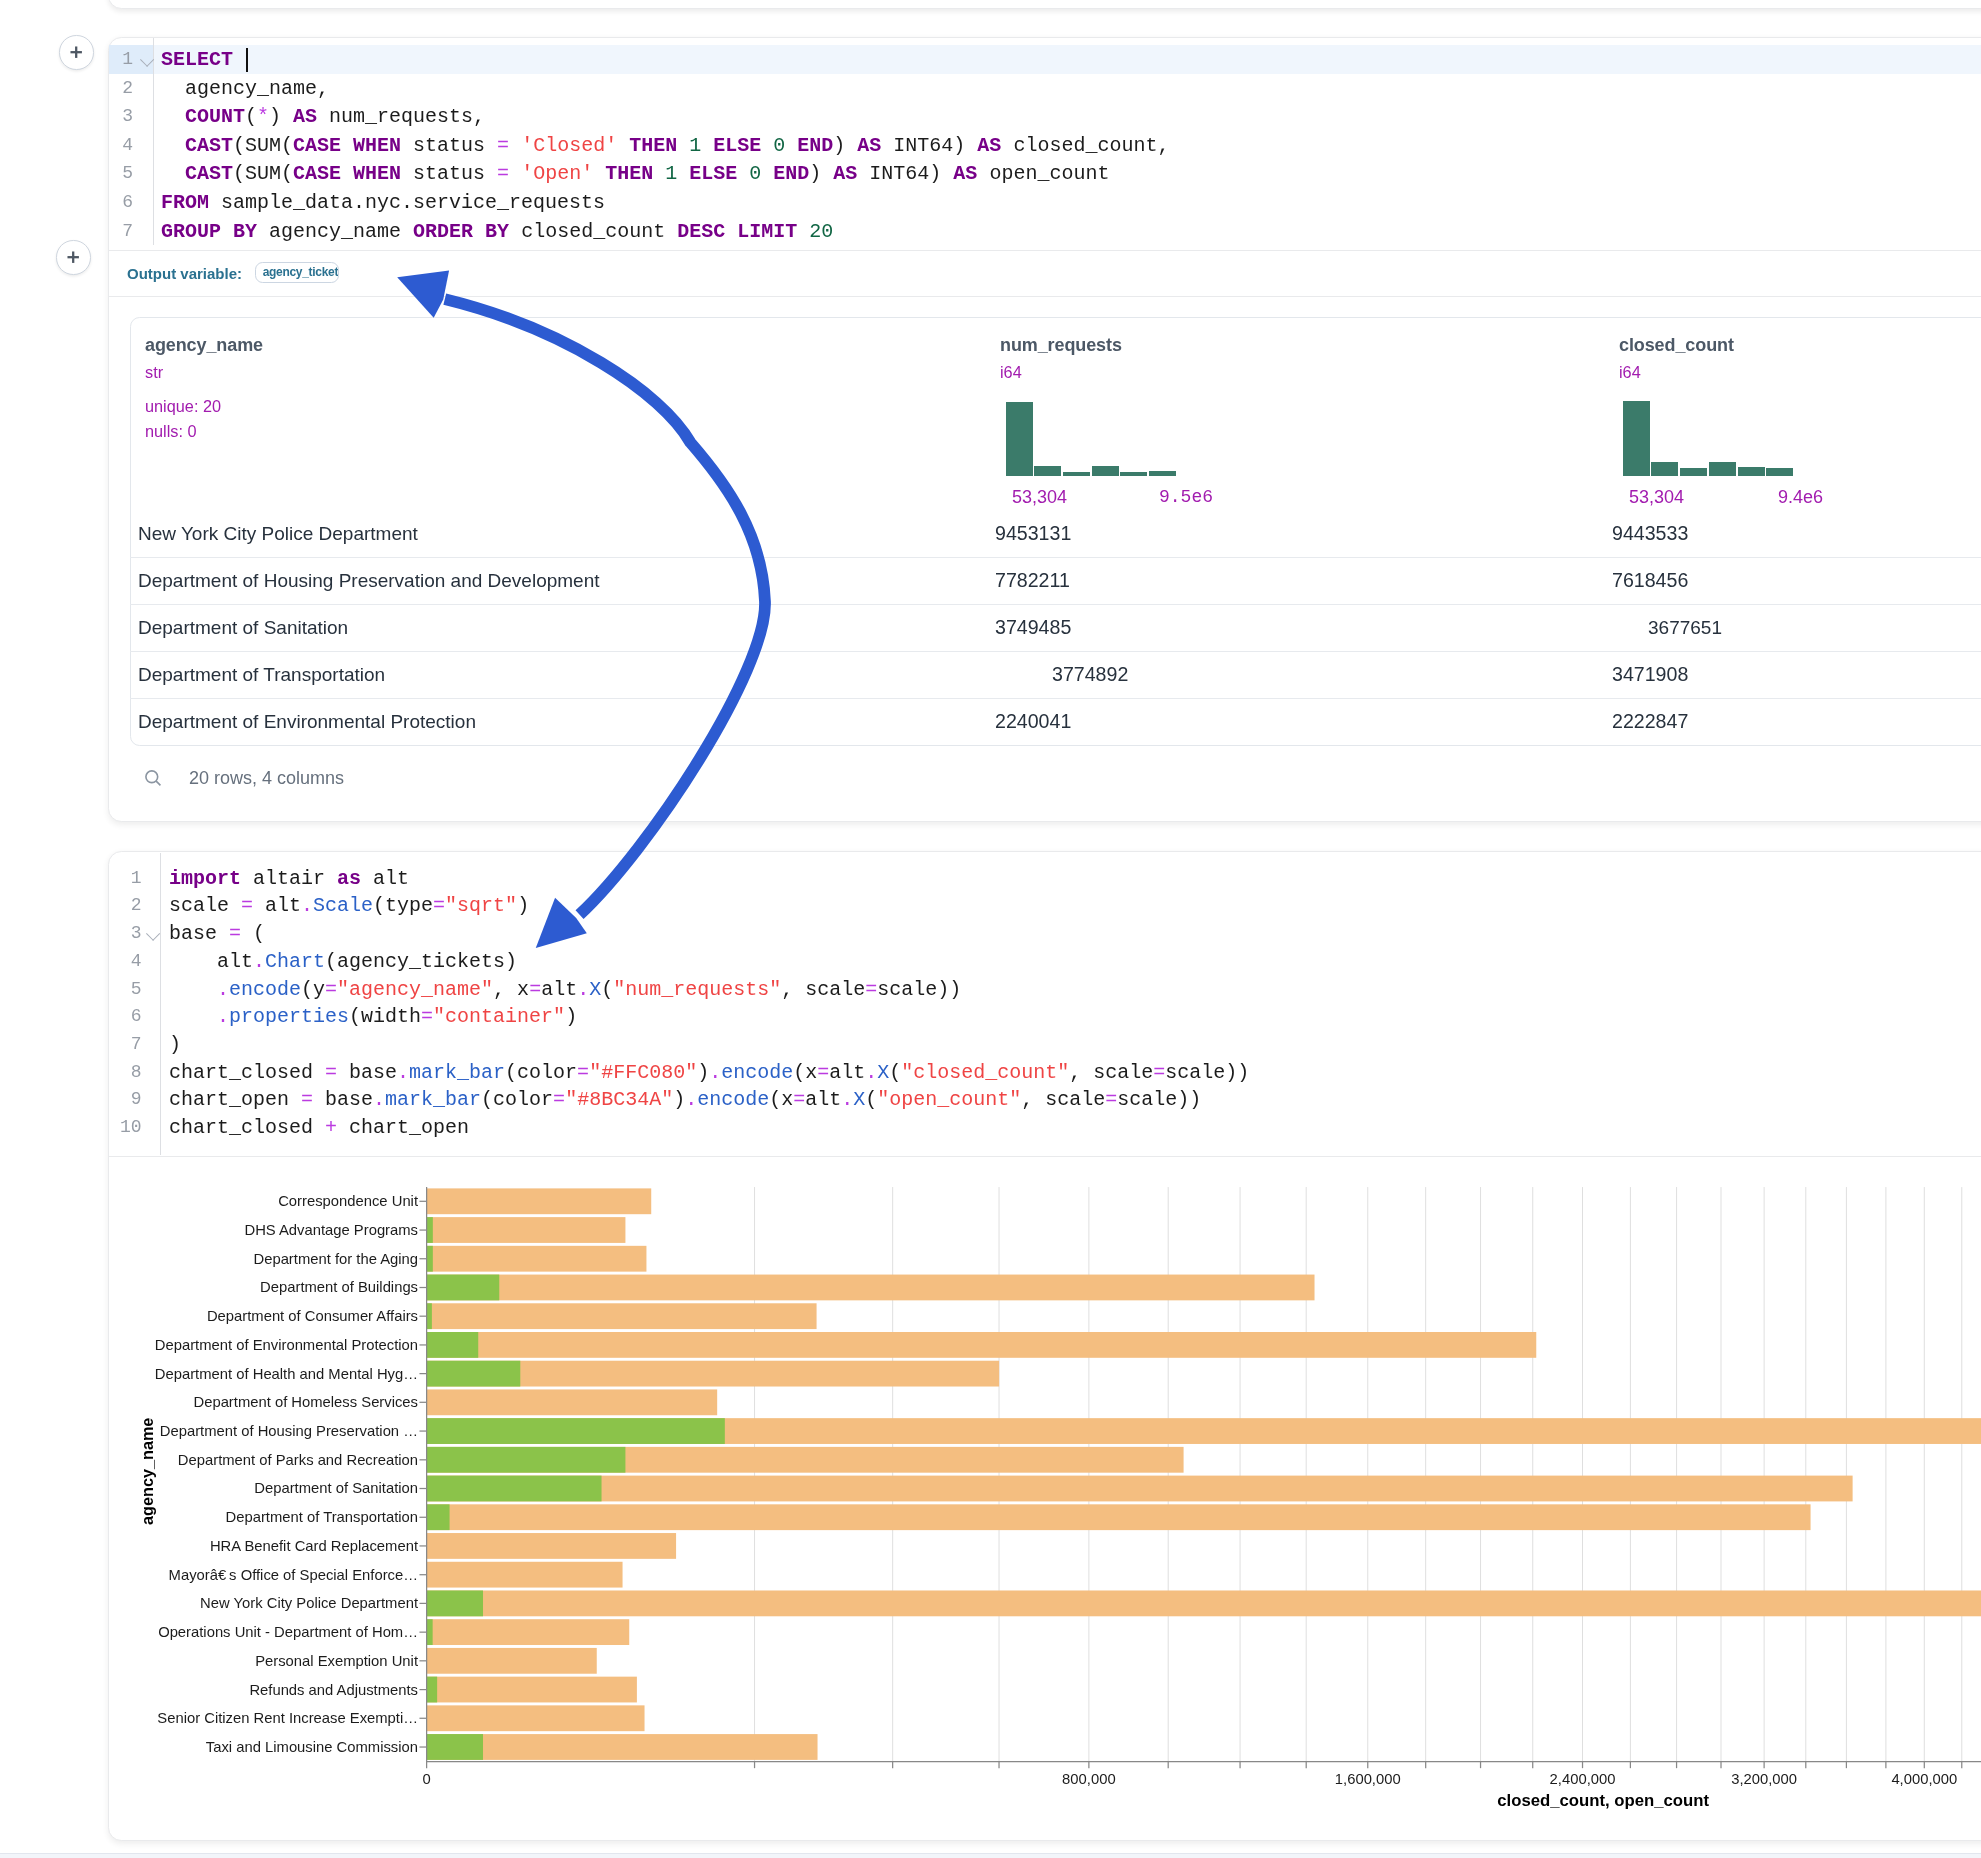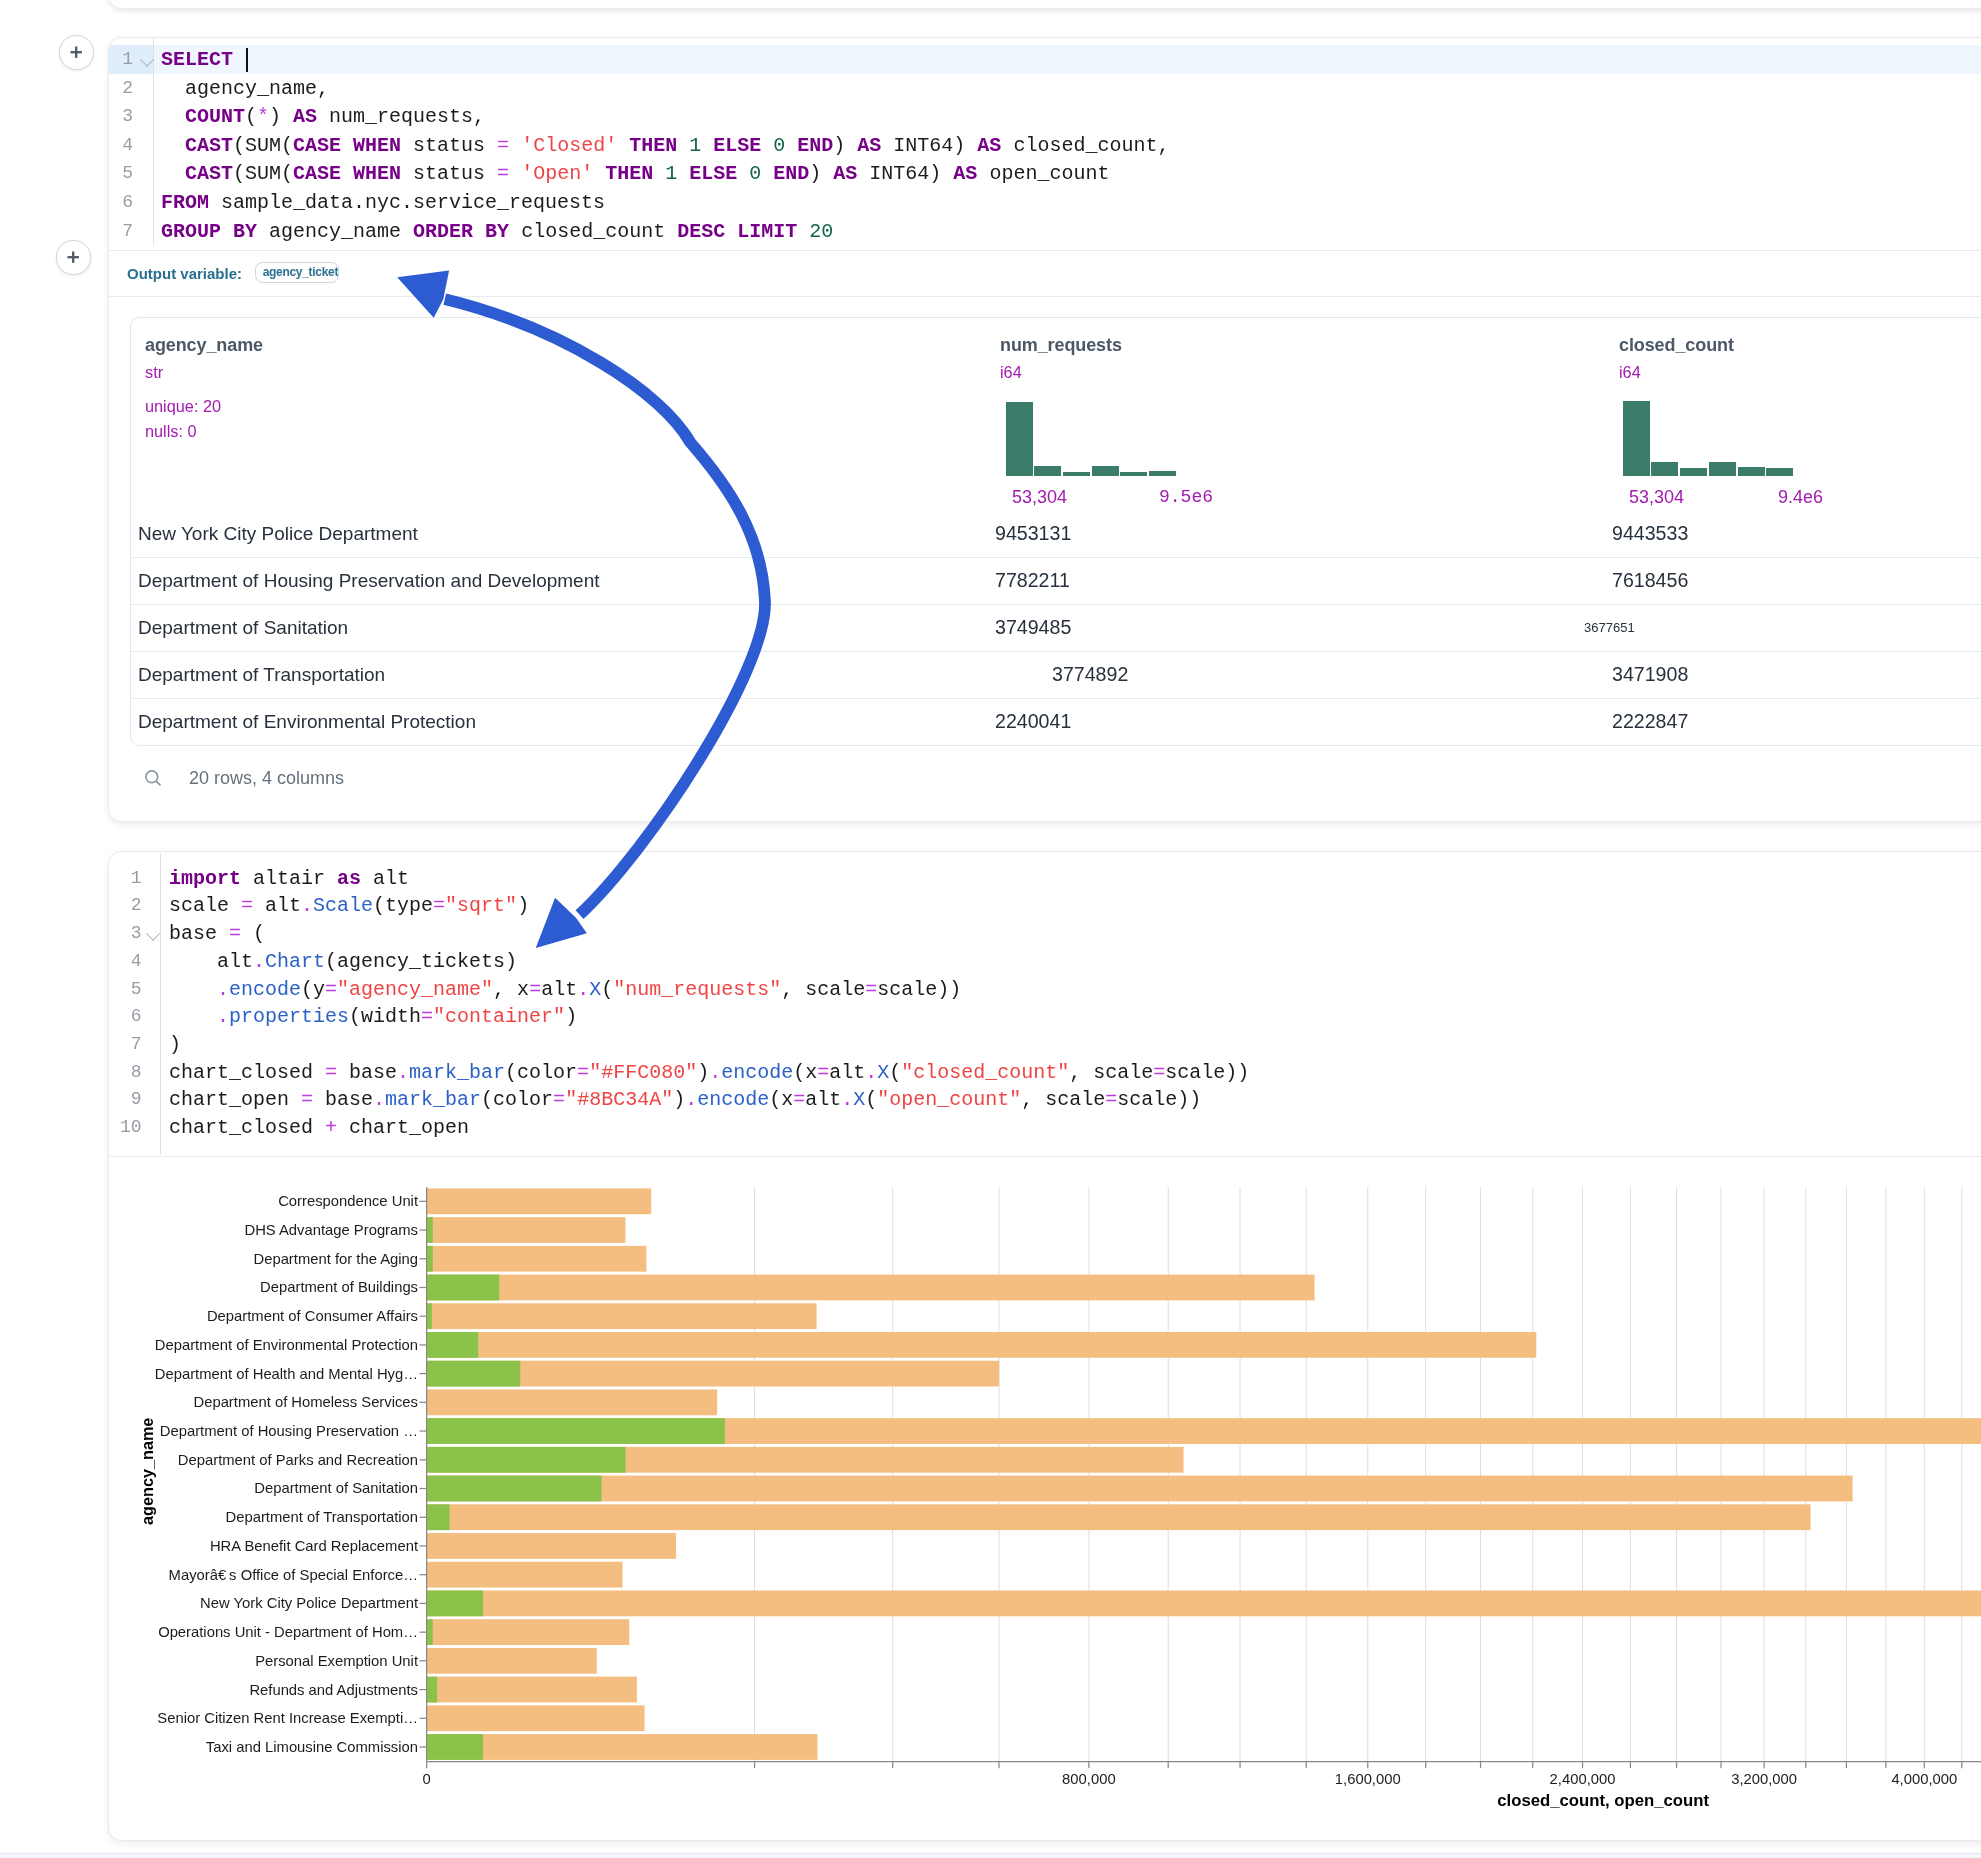--- a/index.html
+++ b/index.html
@@ -89,21 +89,21 @@
 <div class="sub" style="left:1778px;top:487px;font-size:18px;">9.4e6</div>
 <div class="rowtxt" style="left:138px;top:510px;">New York City Police Department</div>
 <div class="rowtxt" style="left:995px;top:510px;font-size:19.6px;">9453131</div>
 <div class="rowtxt" style="left:1612px;top:510px;font-size:19.6px;">9443533</div>
 <div class="rowtxt" style="left:138px;top:557px;">Department of Housing Preservation and Development</div>
 <div class="rowtxt" style="left:995px;top:557px;font-size:19.6px;">7782211</div>
 <div class="rowtxt" style="left:1612px;top:557px;font-size:19.6px;">7618456</div>
 <div class="sep" style="left:130px;top:557px;width:1902px;"></div>
 <div class="rowtxt" style="left:138px;top:604px;">Department of Sanitation</div>
 <div class="rowtxt" style="left:995px;top:604px;font-size:19.6px;">3749485</div>
-<div class="rowtxt" style="left:1584px;top:604px;font-size:13px;">3677651</div>
+<div class="rowtxt" style="left:1648px;top:604px;font-size:19px;">3677651</div>
 <div class="sep" style="left:130px;top:604px;width:1902px;"></div>
 <div class="rowtxt" style="left:138px;top:651px;">Department of Transportation</div>
 <div class="rowtxt" style="left:1052px;top:651px;font-size:19.6px;">3774892</div>
 <div class="rowtxt" style="left:1612px;top:651px;font-size:19.6px;">3471908</div>
 <div class="sep" style="left:130px;top:651px;width:1902px;"></div>
 <div class="rowtxt" style="left:138px;top:698px;">Department of Environmental Protection</div>
 <div class="rowtxt" style="left:995px;top:698px;font-size:19.6px;">2240041</div>
 <div class="rowtxt" style="left:1612px;top:698px;font-size:19.6px;text-align:center;">2222847</div>
 <div class="sep" style="left:130px;top:698px;width:1902px;"></div>
 <svg class="abs" style="left:144px;top:769px;" width="19" height="19" viewBox="0 0 20 20">

